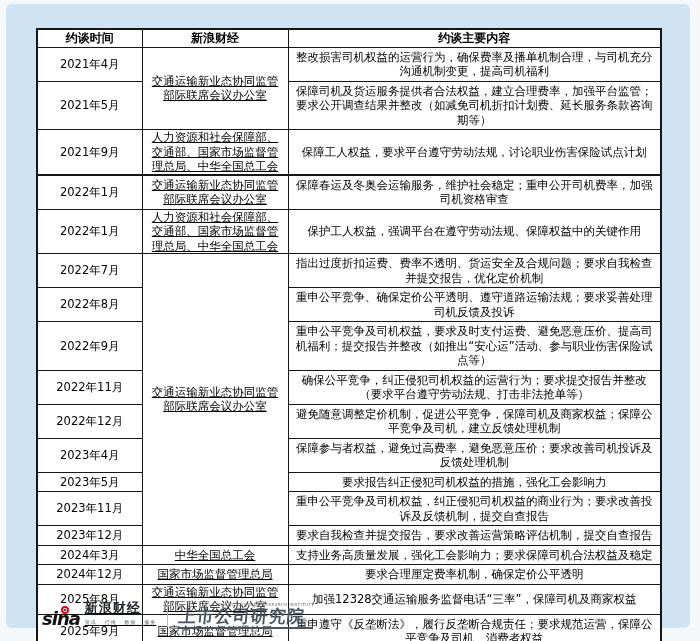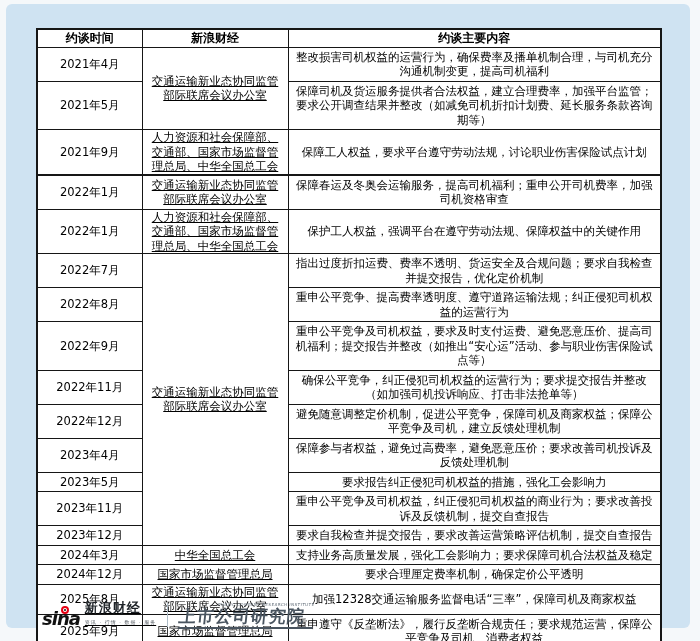--- a/index.html
+++ b/index.html
@@ -121,43 +121,43 @@
     <td class="c-content">保障司机及货运服务提供者合法权益，建立合理费率，加强平台监管；要求公开调查结果并整改（如减免司机折扣计划费、延长服务条款咨询期等）</td>
   </tr>
   <tr>
     <td class="c-date">2021年9月</td>
     <td class="c-unit">人力资源和社会保障部、交通部、国家市场监督管理总局、中华全国总工会</td>
     <td class="c-content">保障工人权益，要求平台遵守劳动法规，讨论职业伤害保险试点计划</td>
   </tr>
   <tr class="thick">
     <td class="c-date">2022年1月</td>
     <td class="c-unit">交通运输新业态协同监管部际联席会议办公室</td>
-    <td class="c-content">保障春运及冬奥会运输服务，提高司机福利；重申公开司机费率，加强司机资格审查</td>
+    <td class="c-content">保障春运及冬奥会运输服务，维护社会稳定；重申公开司机费率，加强司机资格审查</td>
   </tr>
   <tr>
     <td class="c-date">2022年1月</td>
     <td class="c-unit">人力资源和社会保障部、交通部、国家市场监督管理总局、中华全国总工会</td>
     <td class="c-content">保护工人权益，强调平台在遵守劳动法规、保障权益中的关键作用</td>
   </tr>
   <tr>
     <td class="c-date">2022年7月</td>
     <td class="c-unit" rowspan="9">交通运输新业态协同监管部际联席会议办公室</td>
     <td class="c-content">指出过度折扣运费、费率不透明、货运安全及合规问题；要求自我检查并提交报告，优化定价机制</td>
   </tr>
   <tr>
     <td class="c-date">2022年8月</td>
-    <td class="c-content">重申公平竞争、提高费率透明度、遵守道路运输法规；纠正侵犯司机权益的运营行为</td>
+    <td class="c-content">重申公平竞争、确保定价公平透明、遵守道路运输法规；要求妥善处理司机反馈及投诉</td>
   </tr>
   <tr>
     <td class="c-date">2022年9月</td>
     <td class="c-content">重申公平竞争及司机权益，要求及时支付运费、避免恶意压价、提高司机福利；提交报告并整改（如推出“安心运”活动、参与职业伤害保险试点等）</td>
   </tr>
   <tr>
     <td class="c-date">2022年11月</td>
-    <td class="c-content">确保公平竞争，纠正侵犯司机权益的运营行为；要求提交报告并整改（如加强司机投诉响应、打击非法抢单等）</td>
+    <td class="c-content">确保公平竞争，纠正侵犯司机权益的运营行为；要求提交报告并整改（要求平台遵守劳动法规、打击非法抢单等）</td>
   </tr>
   <tr>
     <td class="c-date">2022年12月</td>
     <td class="c-content">避免随意调整定价机制，促进公平竞争，保障司机及商家权益；保障公平竞争及司机，建立反馈处理机制</td>
   </tr>
   <tr>
     <td class="c-date">2023年4月</td>
     <td class="c-content">保障参与者权益，避免过高费率，避免恶意压价；要求改善司机投诉及反馈处理机制</td>
   </tr>
   <tr>

